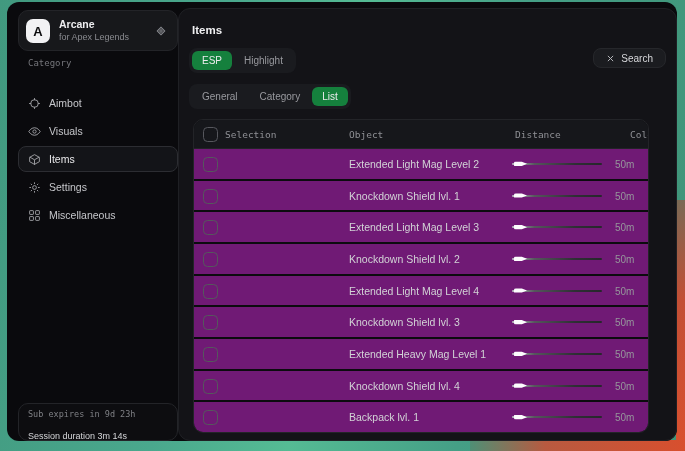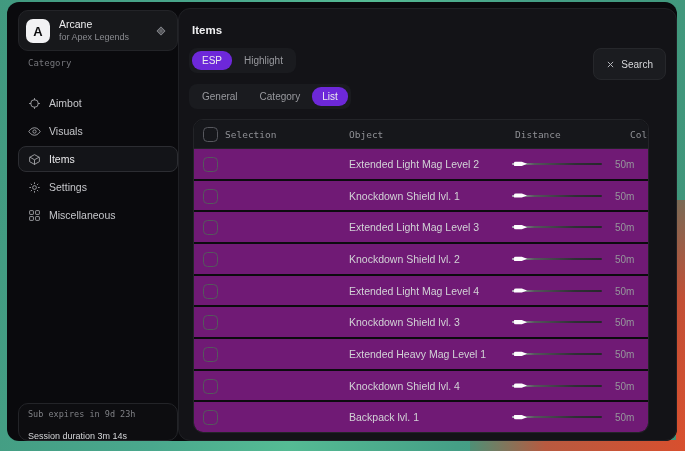--- a/index.html
+++ b/index.html
@@ -13,21 +13,21 @@
 
   .window { position:absolute; left:7px; top:2px; width:670px; height:439px;
             background:#0a0a0d; border-radius:12px; }
 
   
   .side-card { position:absolute; left:11px; top:8px; width:160px; height:41px;
                background:#17181b; border:1px solid #232428; border-radius:10px; }
   .logo { position:absolute; left:7px; top:8px; width:24px; height:24px; background:#f2f2f4;
           border-radius:7px; color:#0c0c0e; font-weight:bold; font-size:13px;
           display:flex; align-items:center; justify-content:center; }
-  .app-name { position:absolute; left:40px; top:7px; font-size:10.5px; font-weight:normal; color:#ededef; }
+  .app-name { position:absolute; left:40px; top:7px; font-size:10.5px; font-weight:bold; color:#ededef; }
   .app-sub  { position:absolute; left:40px; top:21px; font-size:9px; color:#8a8b90;text-align:right; }
   .badge { position:absolute; right:9px; top:13px; width:14px; height:14px; color:#8a8b90; }
 
   .cat-label { position:absolute; left:21px; top:56px; font-size:9px; color:#75767b;
                font-family:"DejaVu Sans Mono", monospace; }
 
   .nav { position:absolute; left:11px; top:72px; width:160px;margin-top:16px; }
   .nav-item { position:relative; height:26px; margin-bottom:2px; display:flex; align-items:center;
               padding-left:9px; border:1px solid transparent; border-radius:8px; cursor:default; }
   .nav-item.active { border-color:#2c2d32; background:#131418; }
@@ -43,23 +43,23 @@
   
   .panel { position:absolute; left:171px; top:6px; width:499px; height:433px;
            background:#131317; border:1px solid #1f2024; border-radius:12px; }
   .panel-title { position:absolute; left:13px; top:15px; font-size:11.5px; font-weight:bold; color:#f0f0f2; }
 
   .chipbar { position:absolute; display:inline-flex; align-items:center; gap:2px;
              background:#1a1b1f; border-radius:8px; padding:3px; }
   .chipbar.mode { left:10px; top:39px; }
   .chipbar.view { left:10px; top:75px; }
   .chip { font-size:10px; color:#98999e; padding:4px 10px; border-radius:6px; cursor:default; white-space:nowrap; }
-  .chip.active { background:#6d28d9; color:#ececee;border-radius:9px; }
-
-  .search-btn { position:absolute; right:10px; top:39px; height:32px; display:inline-flex;
+  .chip.active { background:#15803d; color:#ececee; }
+
+  .search-btn { position:absolute; right:10px; top:39px; height:20px; display:inline-flex;
                 align-items:center; gap:6px; padding:0 12px; background:#1b1c20;
                 border:1px solid #26272b; border-radius:8px; color:#d6d7da; font-size:10px; cursor:default; }
   .search-btn svg { width:9px; height:9px; color:#b8b9bd; }
 
   
   .table { position:absolute; left:14px; top:110px; width:456px; height:314px;
            border:1px solid #232428; border-radius:10px; background:#0f0f12; overflow:hidden;padding-left:38px; }
   .t-head { position:absolute; left:0; right:0; top:0; height:29px; background:#16171b;
             border-bottom:1px solid #222327; font-family:"DejaVu Sans Mono", monospace;
             font-size:9.5px; color:#8f9095; }

